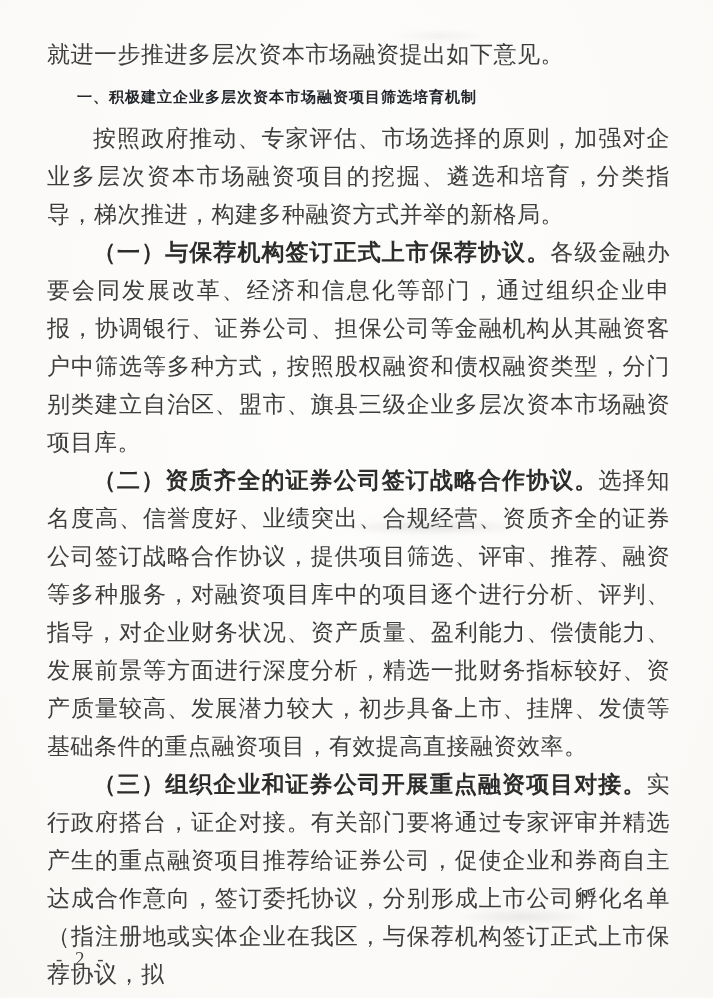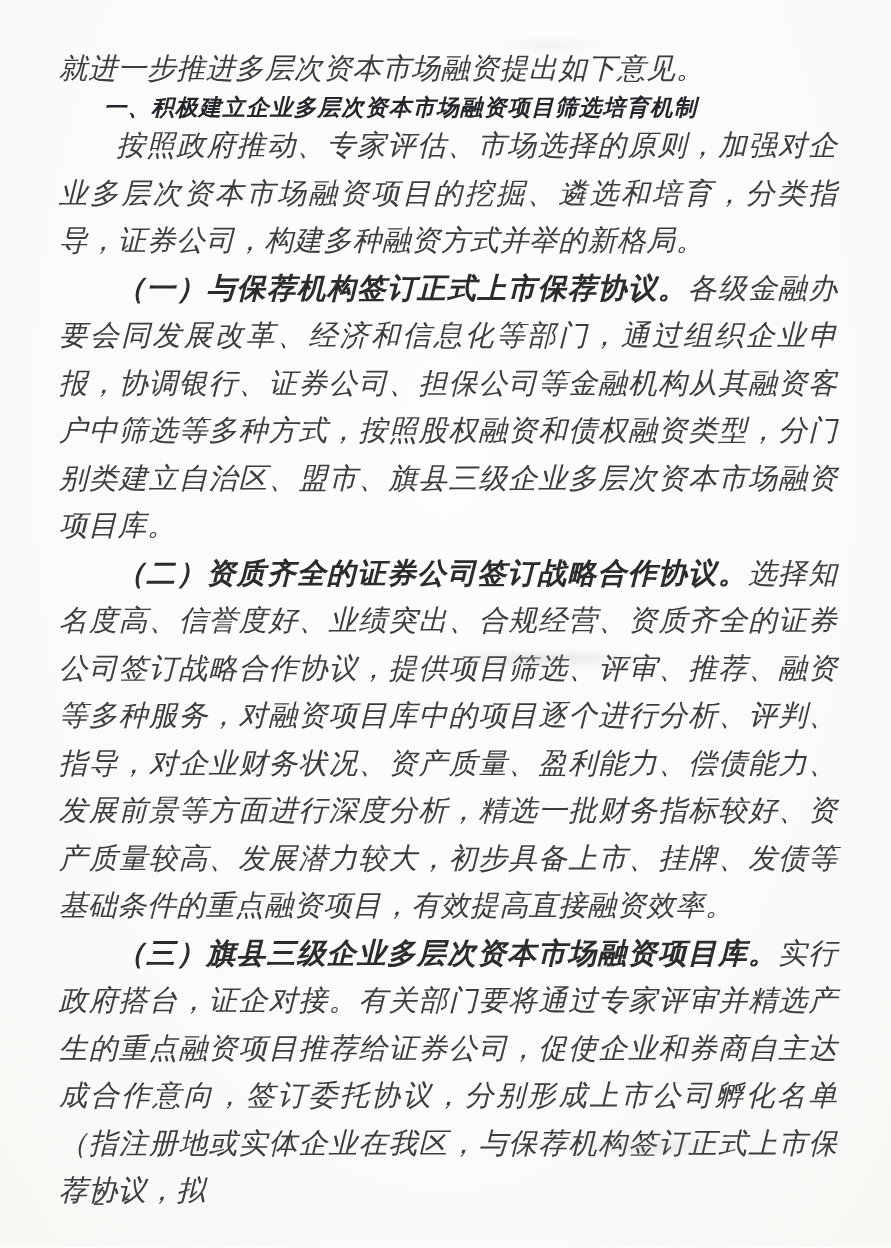--- a/index.html
+++ b/index.html
@@ -8,21 +8,20 @@
     padding: 0;
     background: #ffffff;
   }
   .page {
     position: relative;
     width: 713px;
     height: 998px;
     overflow: hidden;
     background: radial-gradient(ellipse at 50% 35%, #fdfdfc 0%, #fbfaf8 70%, #f8f7f4 100%);
     font-family: "Liberation Serif", "DejaVu Serif", serif;
-    font-style: italic;
   }
   .content {
     position: absolute;
     left: 47px;
     top: 36px;
     width: 623px;
     font-size: 23px;
     line-height: 38px;
     text-align: justify;
     color: #3d3d3d;
@@ -33,22 +32,22 @@
     text-indent: 2em;
   }
   .para.no-indent {
     text-indent: 0;
   }
   .heading {
     margin: 0;
     text-indent: 2em;
     font-family: "Liberation Sans", "DejaVu Sans", sans-serif;
     font-weight: 700;
-    font-size: 18px;
-    line-height: 24px;
+    font-size: 15px;
+    line-height: 46px;
     color: #23262b;
     letter-spacing: 1px;
   }
   .lead {
     font-weight: 700;
     color: #2c2c2c;
   }
   .footer {
     position: absolute;
     left: 56px;
@@ -80,27 +79,27 @@
 <body>
 
 <div class="page">
 
   <div class="content">
 
     <p class="para no-indent">就进一步推进多层次资本市场融资提出如下意见。</p>
 
     <h2 class="heading">一、积极建立企业多层次资本市场融资项目筛选培育机制</h2>
 
-    <p class="para">按照政府推动、专家评估、市场选择的原则，加强对企业多层次资本市场融资项目的挖掘、遴选和培育，分类指导，证券公司，构建多种融资方式并举的新格局。</p>
+    <p class="para">按照政府推动、专家评估、市场选择的原则，加强对企业多层次资本市场融资项目的挖掘、遴选和培育，分类指导，梯次推进，构建多种融资方式并举的新格局。</p>
 
     <p class="para"><span class="lead">（一）与保荐机构签订正式上市保荐协议。</span><span>各级金融办要会同发展改革、经济和信息化等部门，通过组织企业申报，协调银行、证券公司、担保公司等金融机构从其融资客户中筛选等多种方式，按照股权融资和债权融资类型，分门别类建立自治区、盟市、旗县三级企业多层次资本市场融资项目库。</span></p>
 
     <p class="para"><span class="lead">（二）资质齐全的证券公司签订战略合作协议。</span><span>选择知名度高、信誉度好、业绩突出、合规经营、资质齐全的证券公司签订战略合作协议，提供项目筛选、评审、推荐、融资等多种服务，对融资项目库中的项目逐个进行分析、评判、指导，对企业财务状况、资产质量、盈利能力、偿债能力、发展前景等方面进行深度分析，精选一批财务指标较好、资产质量较高、发展潜力较大，初步具备上市、挂牌、发债等基础条件的重点融资项目，有效提高直接融资效率。</span></p>
 
-    <p class="para"><span class="lead">（三）旗县三级企业多层次资本市场融资项目库。</span><span>实行政府搭台，证企对接。有关部门要将通过专家评审并精选产生的重点融资项目推荐给证券公司，促使企业和券商自主达成合作意向，签订委托协议，分别形成上市公司孵化名单（指注册地或实体企业在我区，与保荐机构签订正式上市保荐协议，拟</span></p>
+    <p class="para"><span class="lead">（三）组织企业和证券公司开展重点融资项目对接。</span><span>实行政府搭台，证企对接。有关部门要将通过专家评审并精选产生的重点融资项目推荐给证券公司，促使企业和券商自主达成合作意向，签订委托协议，分别形成上市公司孵化名单（指注册地或实体企业在我区，与保荐机构签订正式上市保荐协议，拟</span></p>
 
   </div>
 
   <div class="footer">- 2 -</div>
 
   <div class="smudge smudge-1"></div>
   <div class="smudge smudge-2"></div>
   <div class="smudge smudge-3"></div>
 
 </div>

